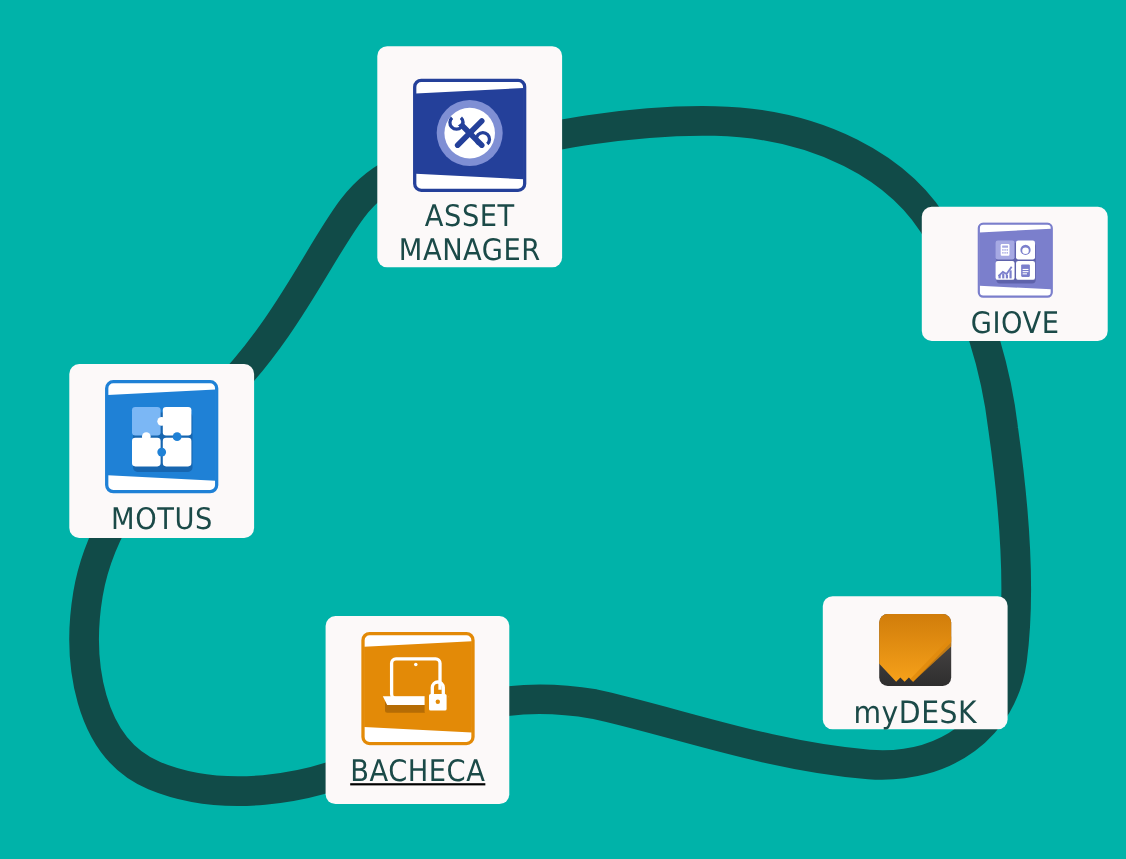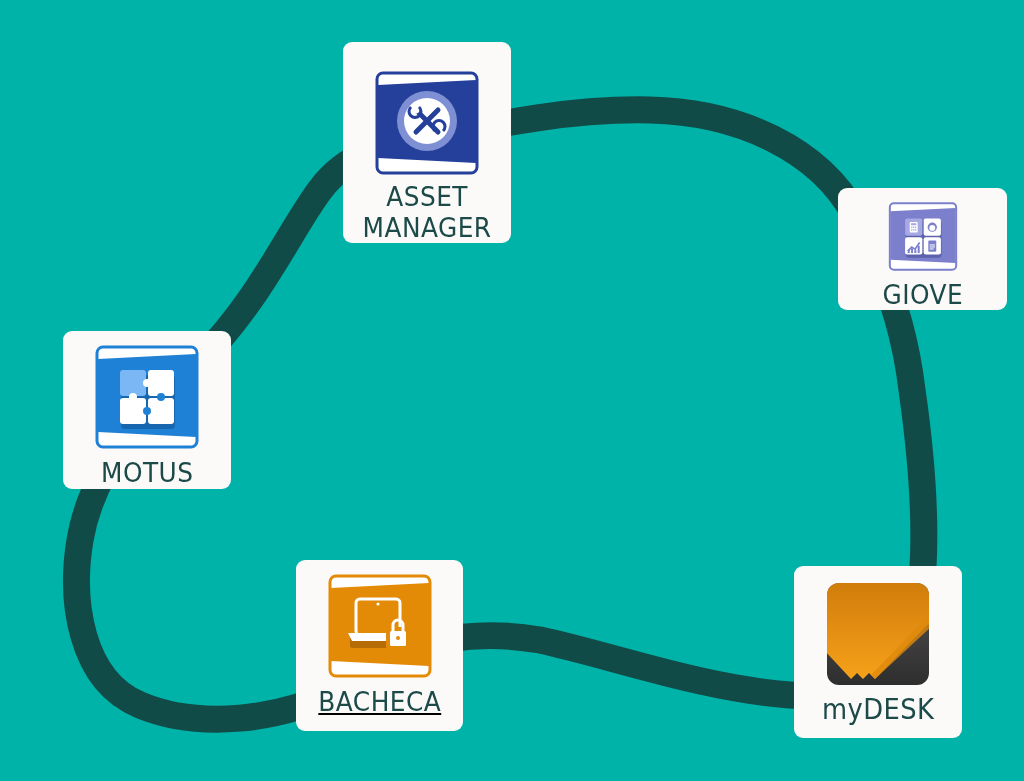--- a/index.html
+++ b/index.html
@@ -25,21 +25,21 @@
       line-height: 31px;
       text-align: center;
       font-weight: normal;
       transform: scaleX(0.92);
       white-space: nowrap;
     }
     #card-asset { left: 343px; top: 42px; width: 168px; height: 201px; justify-content: flex-end; }
     #card-giove { left: 792px; top: 188px; width: 169px; height: 122px; margin-left: 46px; }
     #card-motus { left: 63px; top: 331px; width: 168px; height: 158px; }
     #card-bacheca { left: 296px; top: 560px; width: 167px; height: 171px; text-decoration: underline; }
-    #card-mydesk { left: 748px; top: 566px; width: 168px; height: 172px; margin-left: 46px; }
+    #card-mydesk { left: 748px; top: 542px; width: 168px; height: 121px; }
     #card-asset .label { margin-top: 6px; }
     #card-giove .label, #card-motus .label, #card-bacheca .label { margin-top: 8px; }
     #card-mydesk .icon { margin-top: 15px; }
     #card-mydesk .label { margin-top: 7px; font-size: 28px; }
   </style>
 </head>
 <body>
 
 <svg id="loop" width="1024" height="781" viewBox="0 0 1024 781">
   <path d="M 420 140

